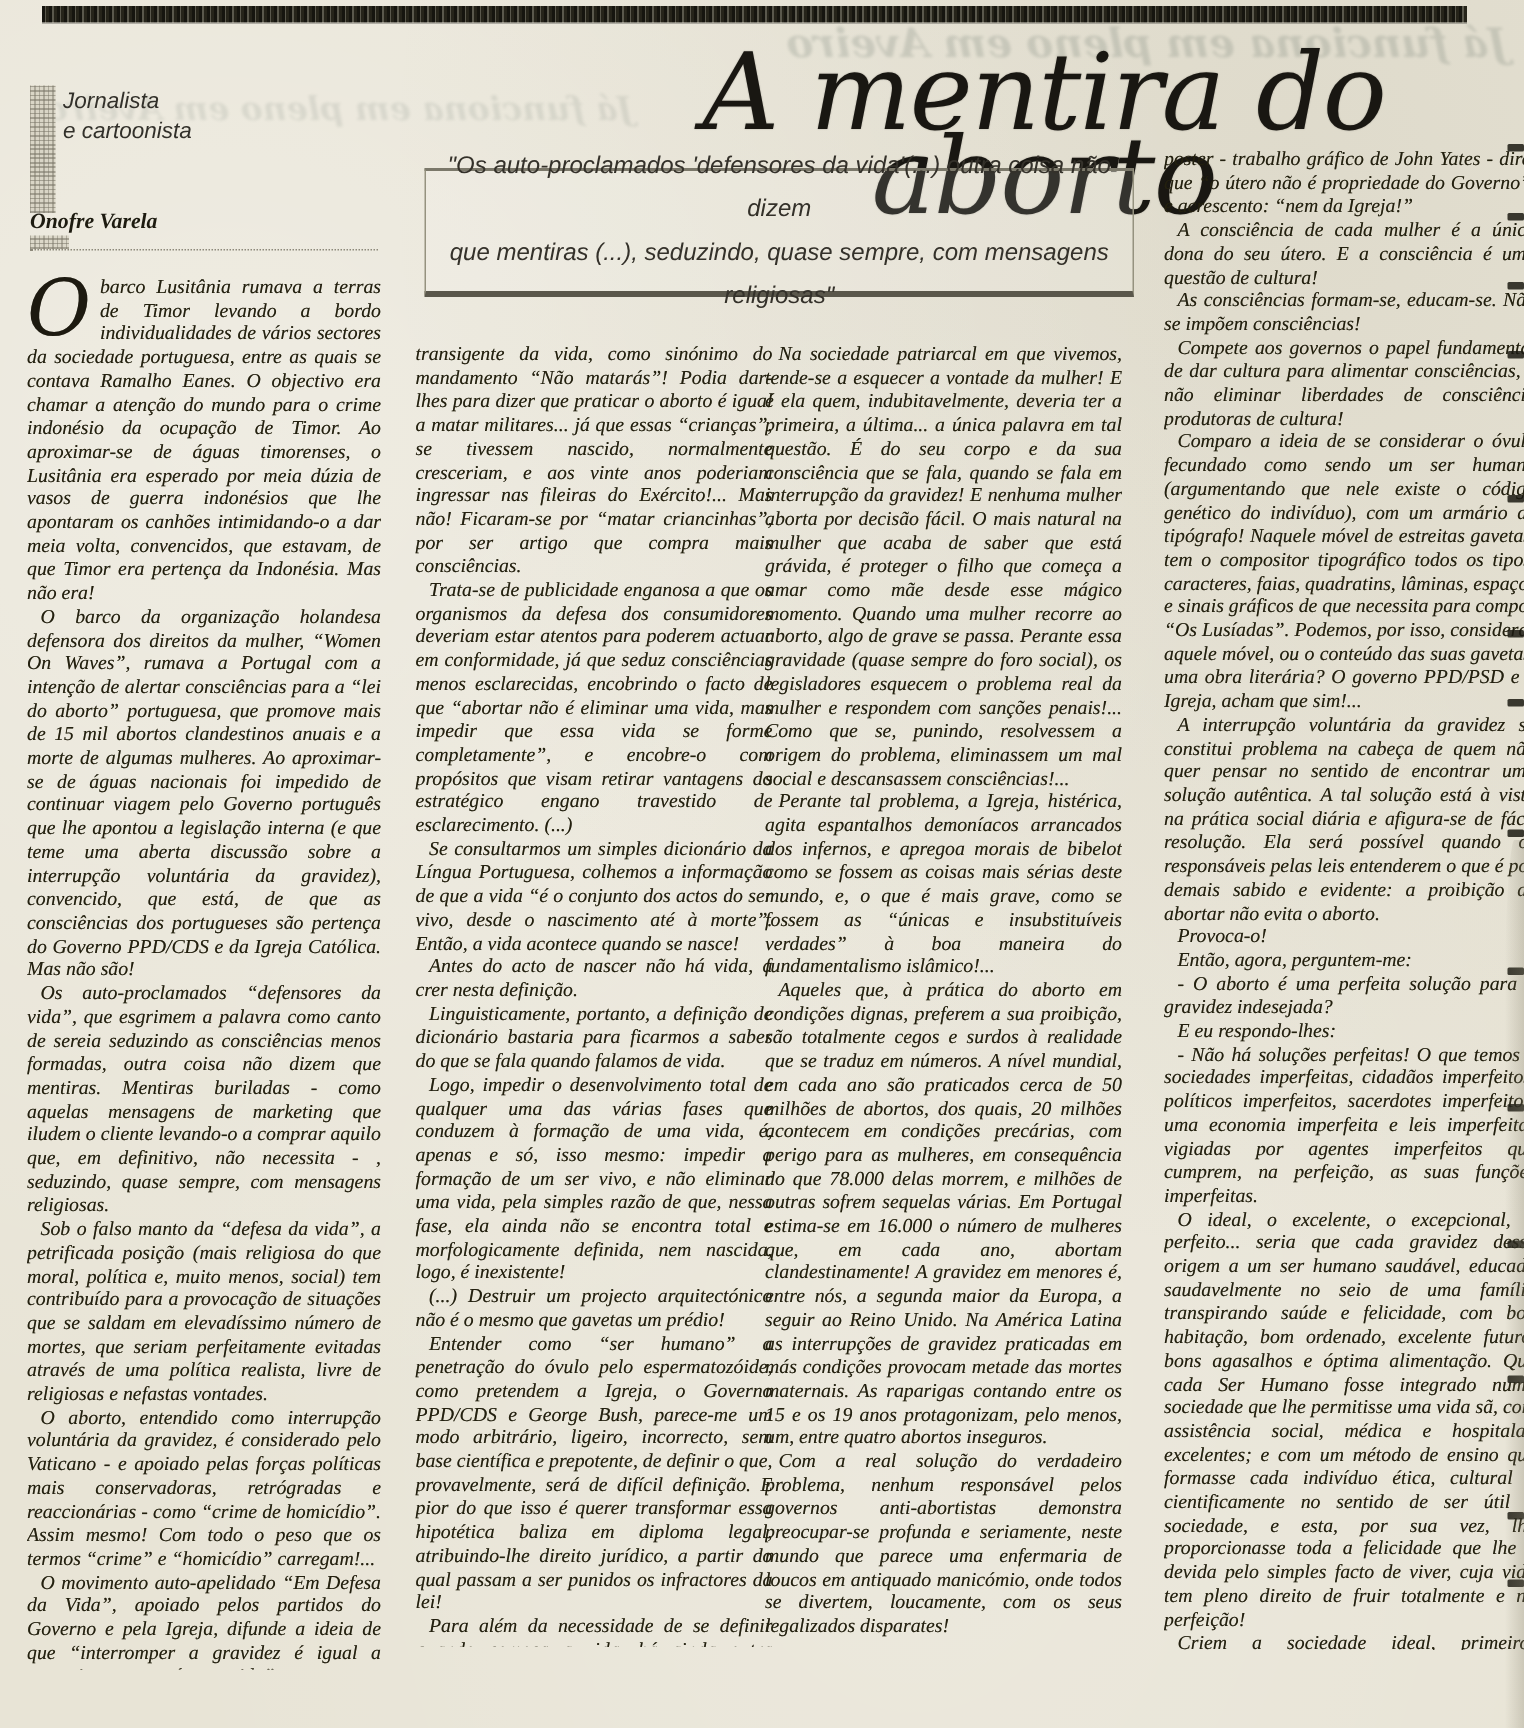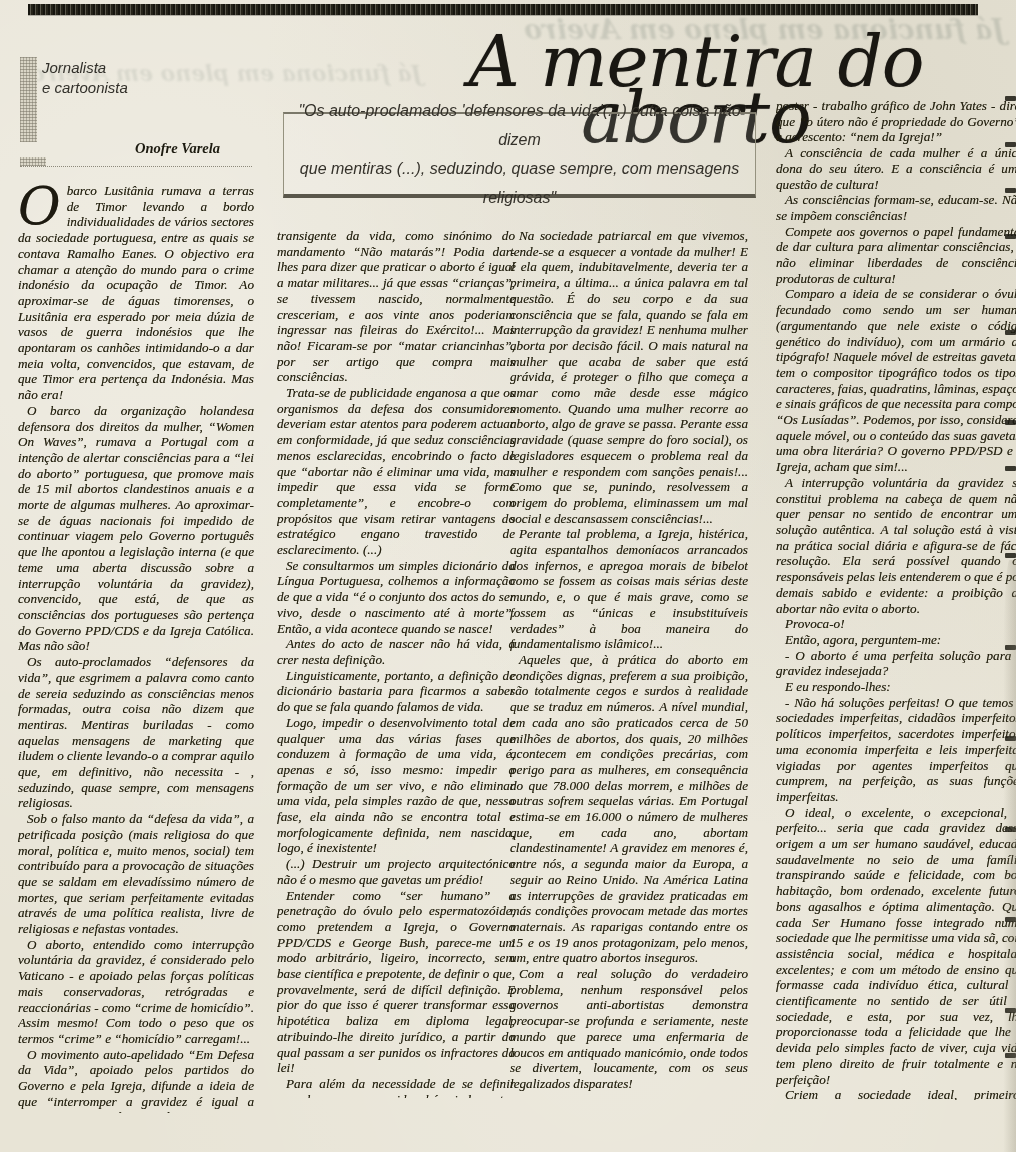--- a/index.html
+++ b/index.html
@@ -45,21 +45,21 @@
       repeating-linear-gradient(90deg, rgba(120,116,102,.45) 0 1px, transparent 1px 3px),
       #d9d5c6;
   }
   .role-text {
     left:42px; top:58px; width:150px;
     font-family:"Liberation Sans", sans-serif;
     font-size:15px; line-height:20px; color:#32302a;
   }
   .author {
     left:20px; top:140px; width:200px;
-    font-size:14.5px; font-weight:bold; color:#1d1b10;text-align:right;
+    font-size:14.5px; font-weight:bold; color:#1d1b10;
   }
   .author-stub {
     left:20px; top:157px; width:26px; height:9px;
     background:
       repeating-linear-gradient(0deg, rgba(120,116,102,.55) 0 1px, transparent 1px 3px),
       repeating-linear-gradient(90deg, rgba(120,116,102,.45) 0 1px, transparent 1px 3px),
       #dcd8c9;
   }
   .byline-rule { left:20px; top:166px; width:232px; border-top:1px dotted #8d897b; }
 

